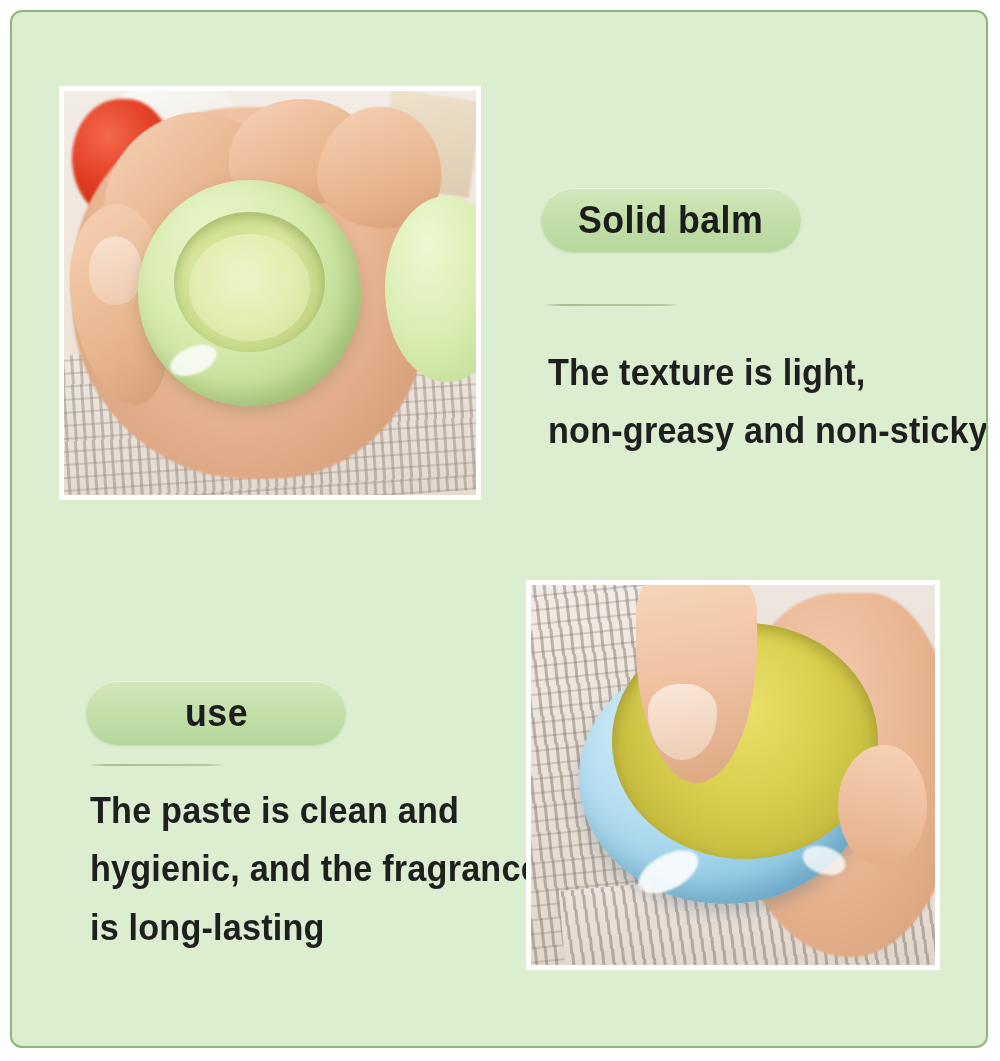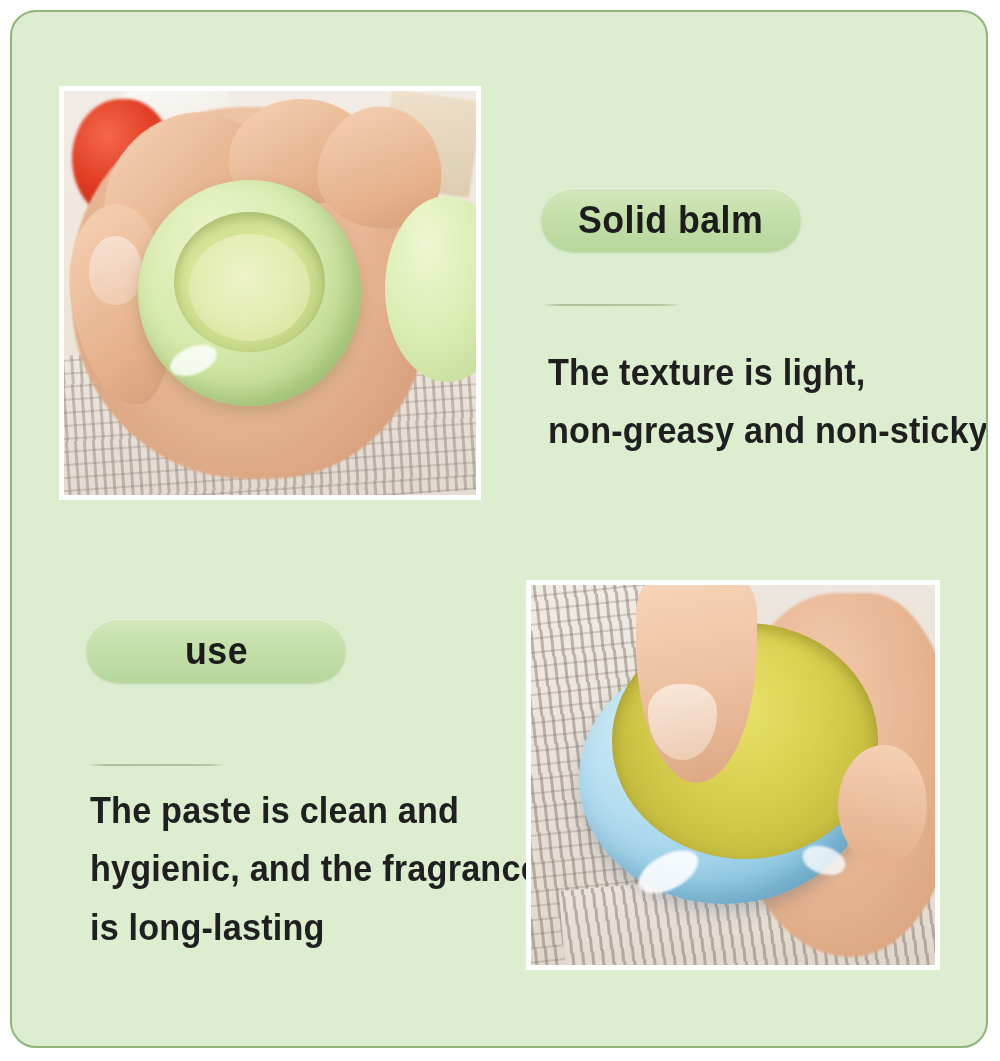--- a/index.html
+++ b/index.html
@@ -16,21 +16,21 @@
 
   
   #infographic {
     position: absolute;
     left: 10px;
     top: 10px;
     width: 978px;
     height: 1038px;
     box-sizing: border-box;
     border: 2px solid #8fb57a;
-    border-radius: 26px;
+    border-radius: 12px;
     background: #dcedd0;
     overflow: hidden;
   }
 
   
   .photo-frame {
     position: absolute;
     background: #ffffff;
     padding: 5px;
     box-sizing: content-box;
@@ -285,21 +285,21 @@
   #pill-solid-balm {
     left: 529px;
     top: 176px;
     width: 260px;
     height: 64px;
   }
   #pill-solid-balm .pill-label { font-size: 38px; }
 
   #pill-use {
     left: 74px;
-    top: 607px;
+    top: 669px;
     width: 260px;
     height: 64px;
   }
   #pill-use .pill-label { font-size: 38px; }
 
   
   .divider {
     position: absolute;
     height: 2px;
     background: linear-gradient(90deg, rgba(160,185,145,.15) 0%, #a9c096 12%, #b2c79f 88%, rgba(170,195,155,.15) 100%);

